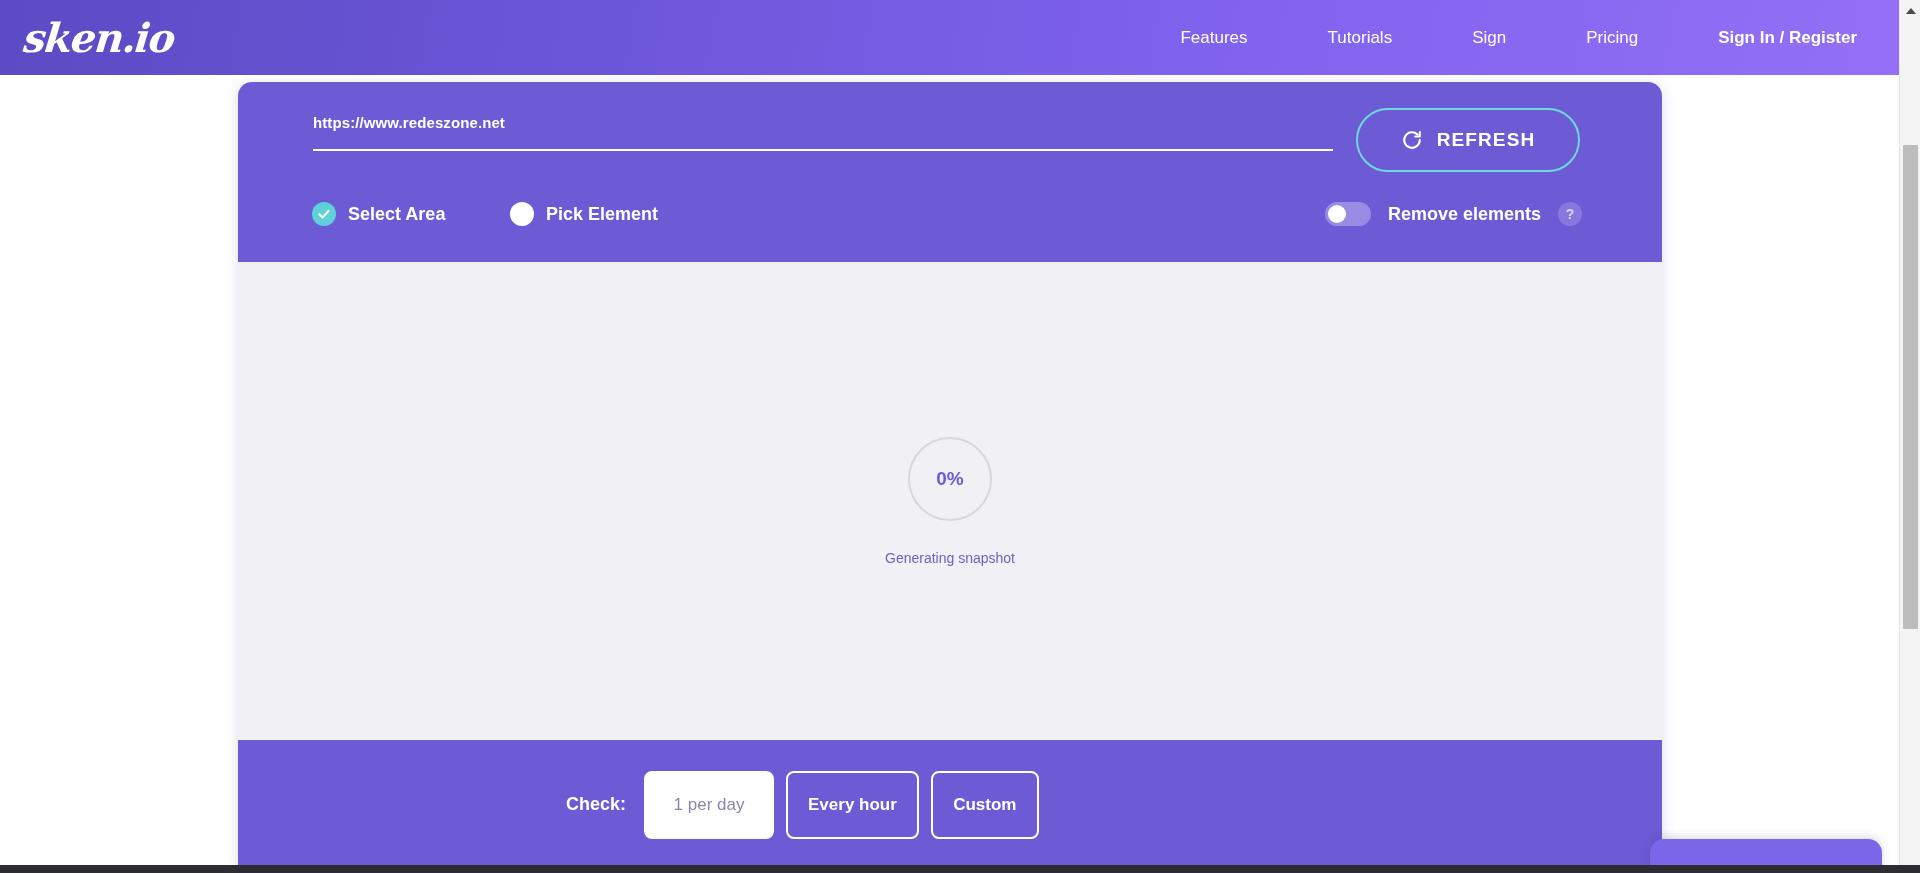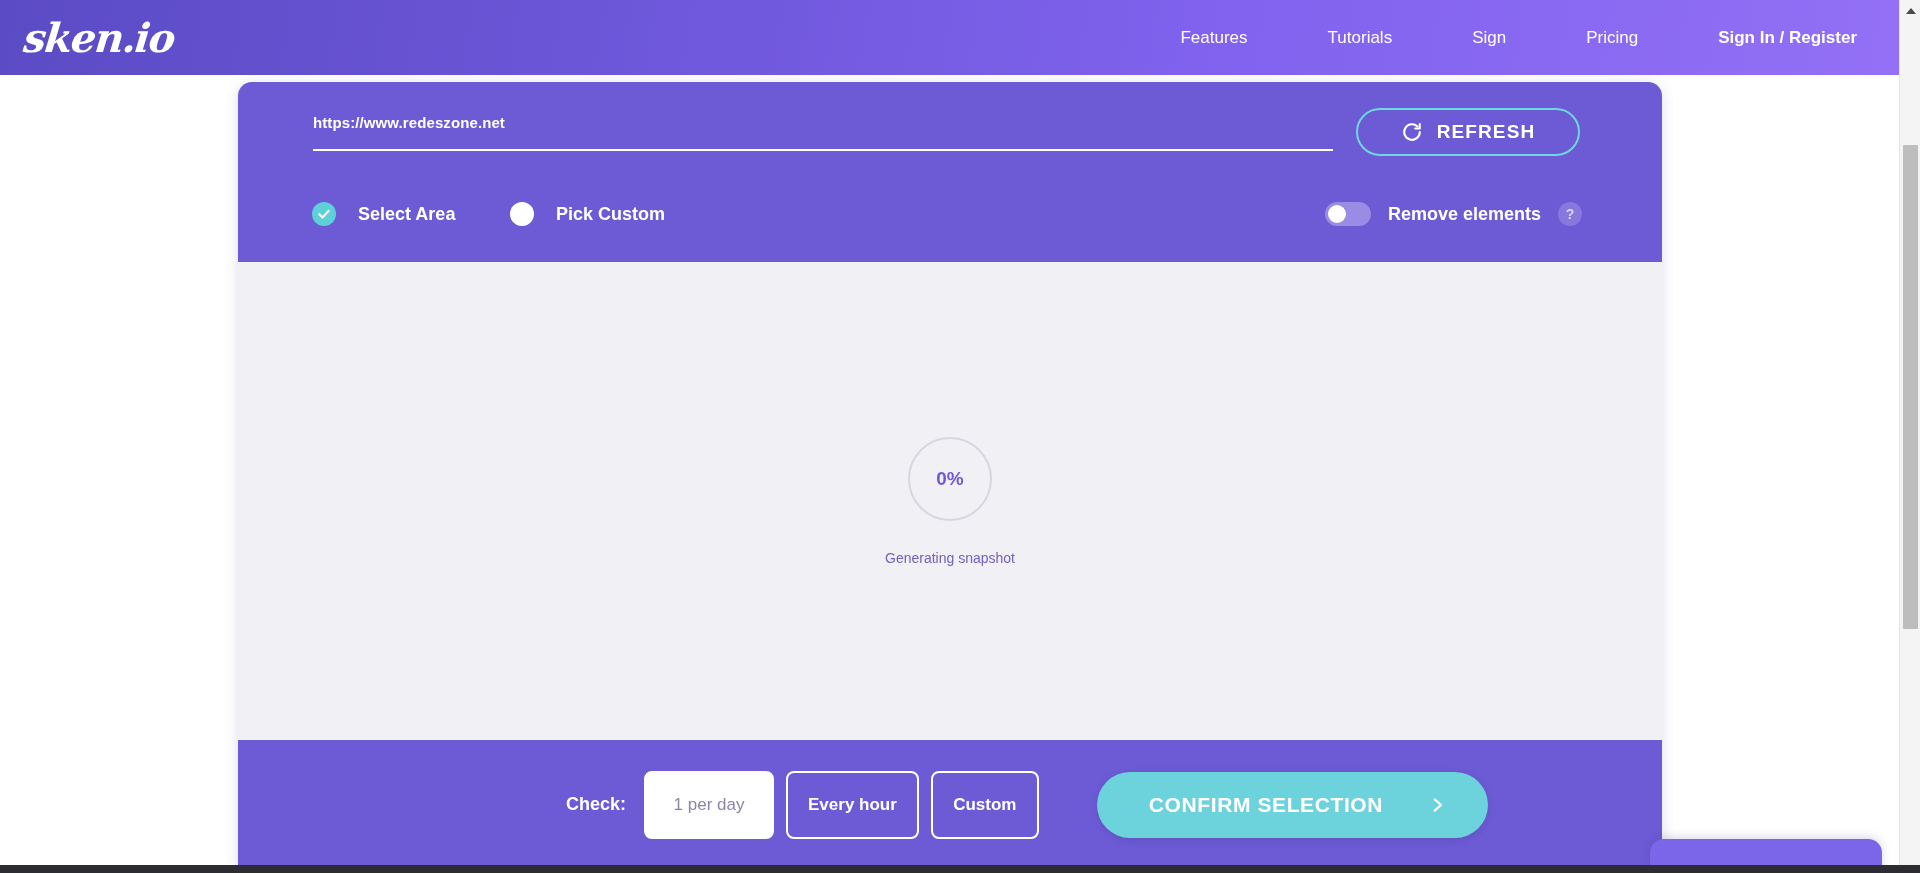--- a/index.html
+++ b/index.html
@@ -103,21 +103,21 @@
     padding: 0 0 18px 0;
     letter-spacing: .1px;
   }
   .url-input::placeholder { color: rgba(255,255,255,.72); font-weight: 400; }
 
   .refresh-btn {
     position: absolute;
     right: 82px;
     top: 26px;
     width: 224px;
-    height: 48px;
+    height: 64px;
     border-radius: 34px;
     border: 2px solid #6fd7e0;
     background: transparent;
     color: #ffffff;
     font-family: "Liberation Sans", sans-serif;
     font-size: 19px;
     font-weight: 700;
     letter-spacing: 1.1px;
     display: flex;
     align-items: center;
@@ -130,21 +130,21 @@
     position: absolute;
     left: 0; right: 0;
     top: 110px;
     height: 70px;
   }
 
   .radio-opt {
     position: absolute;
     display: flex;
     align-items: center;
-    gap: 22px;
+    gap: 12px;
     cursor: pointer;
     user-select: none;
   }
   .radio-opt.first { left: 74px; top: 10px; }
   .radio-opt.second { left: 272px; top: 10px; }
 
   .radio-dot {
     width: 24px; height: 24px;
     border-radius: 50%;
     background: #ffffff;
@@ -403,21 +403,21 @@
           <span class="radio-dot checked">
             <svg class="icon-svg" width="14" height="14" viewBox="0 0 24 24" fill="none" stroke="#ffffff" stroke-width="3.4" stroke-linecap="round" stroke-linejoin="round">
               <polyline points="4 12.5 9.5 18 20 6.5"></polyline>
             </svg>
           </span>
           <span class="radio-label">Select Area</span>
         </div>
 
         <div class="radio-opt second">
           <span class="radio-dot"></span>
-          <span class="radio-label">Pick Custom</span>
+          <span class="radio-label">Pick Element</span>
         </div>
 
         <div class="remove-group">
           <div class="toggle">
             <span class="knob"></span>
           </div>
           <span class="remove-label">Remove elements</span>
           <span class="help-icon">?</span>
         </div>
 
@@ -431,28 +431,20 @@
       <div class="progress-caption">Generating snapshot</div>
     </div>
 
     <div class="panel-footer">
       <span class="check-label">Check:</span>
 
       <button class="freq-btn active">1 per day</button>
       <button class="freq-btn">Every hour</button>
       <button class="freq-btn">Custom</button>
 
-      <button class="confirm-btn">
-        <span>CONFIRM SELECTION</span>
-        <span>
-          <svg class="icon-svg" width="17" height="26" viewBox="0 0 24 24" fill="none" stroke="#ffffff" stroke-width="3" stroke-linecap="round" stroke-linejoin="round">
-            <polyline points="8 4 17 12 8 20"></polyline>
-          </svg>
-        </span>
-      </button>
     </div>
 
   </div>
 
   <div class="chat-widget"></div>
 
   <div class="scrollbar">
     <div class="sb-up"></div>
     <div class="sb-thumb"></div>
   </div>

